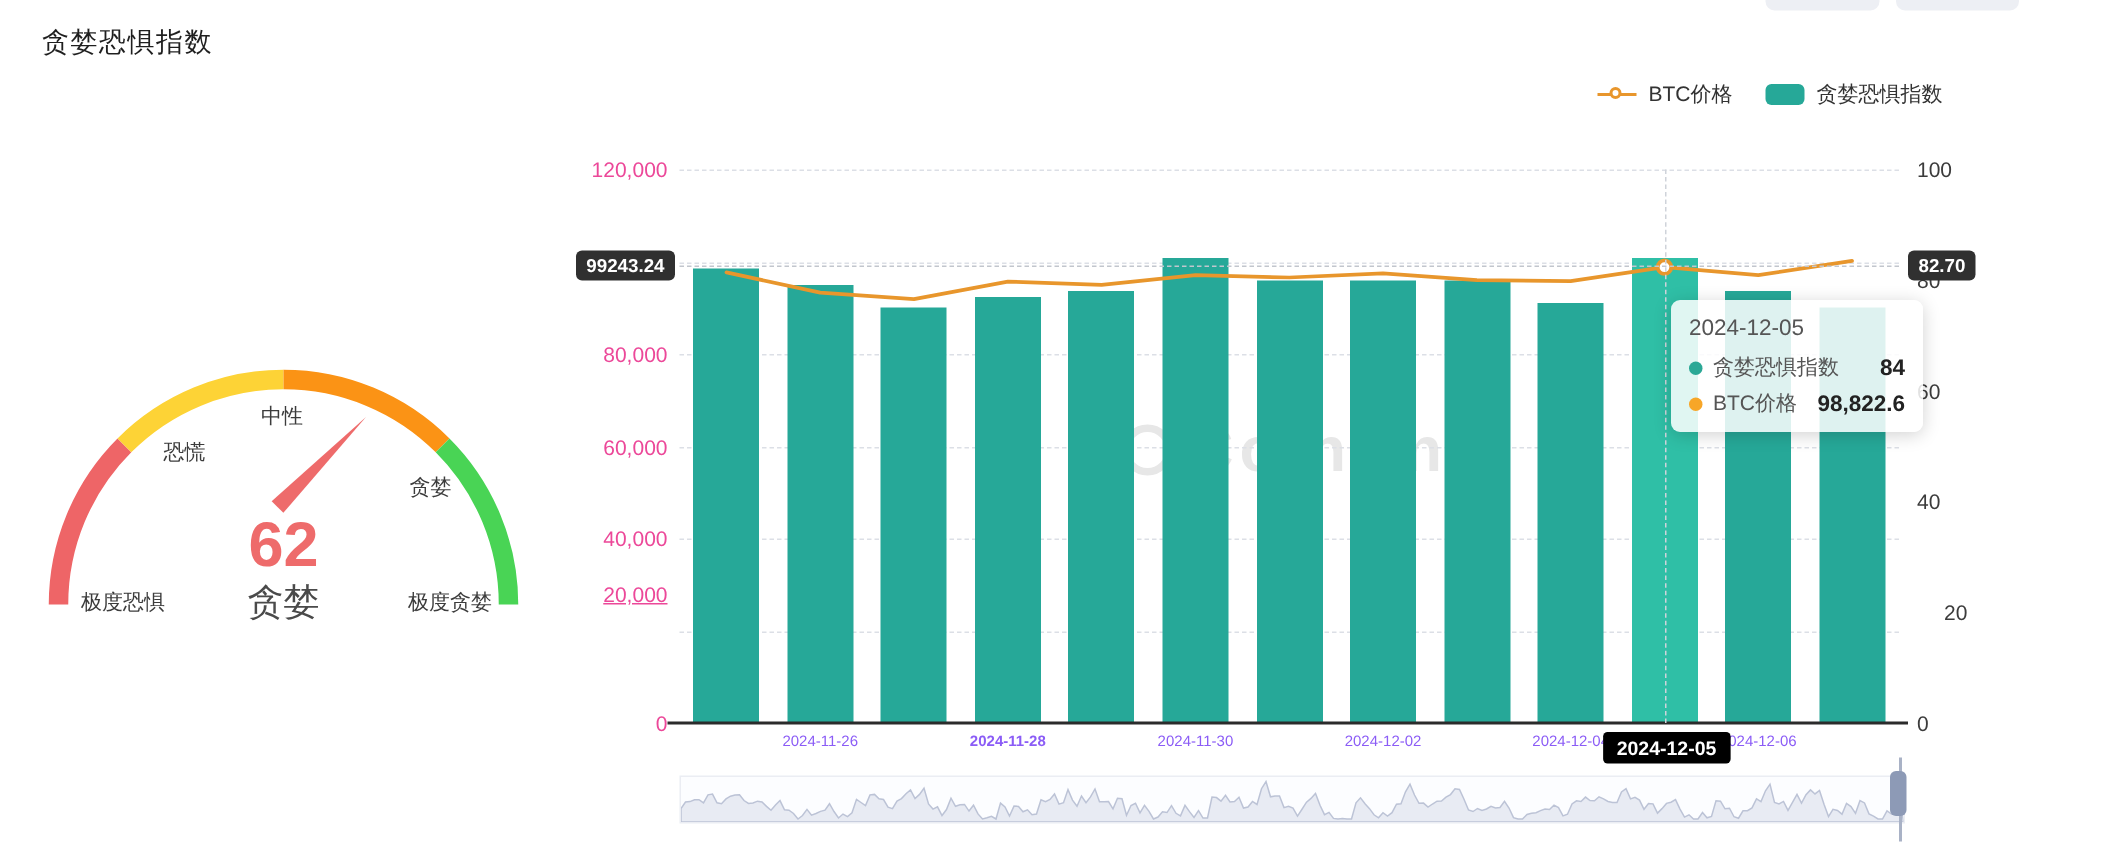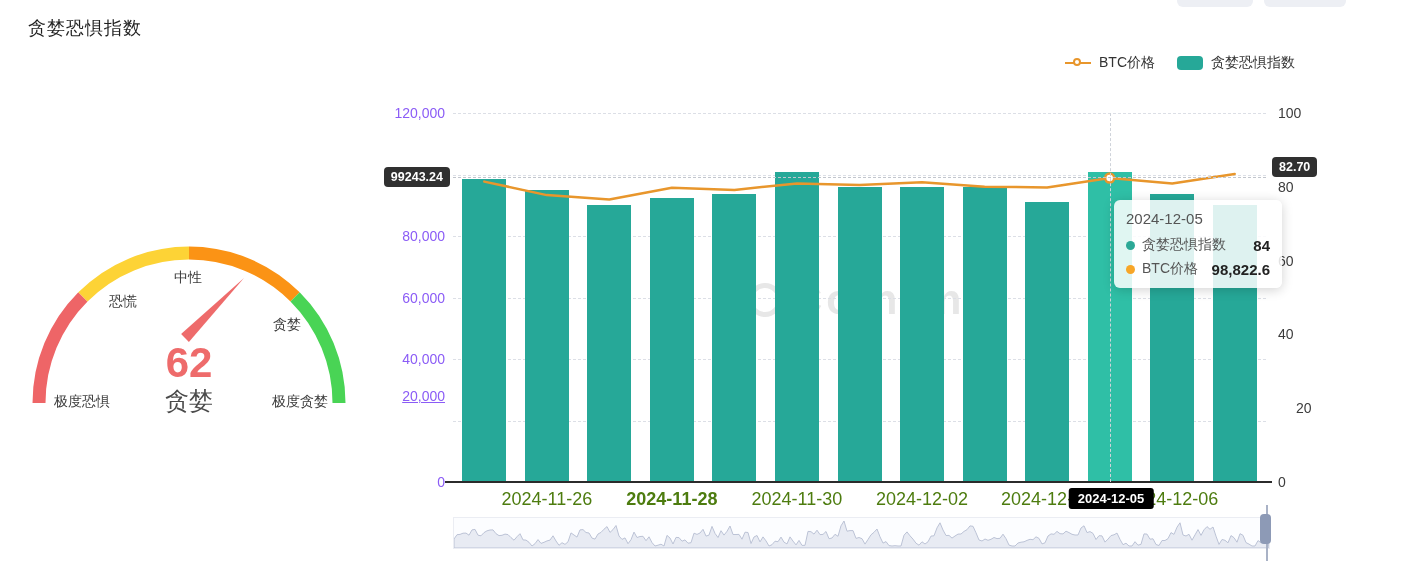--- a/index.html
+++ b/index.html
@@ -29,23 +29,23 @@
   .legend-bar-icon { width:26px; height:14px; border-radius:4px; }
   .legend-text { font-size:14px; color:#333; }
 
   
   .watermark { position:absolute; left:748px; top:276px; display:flex; align-items:center; gap:10px; color:#e7e7e7; z-index:1; }
   .watermark .wm-ring { width:34px; height:34px; border:5px solid #e7e7e7; border-radius:50%; }
   .watermark .wm-text { font-size:42px; font-weight:bold; letter-spacing:4px; }
 
   .gridline { position:absolute; border-top:1px dashed #dcdfe6; z-index:2; }
   .x-axis-line { position:absolute; height:0; border-top:2px solid #2b2b2b; z-index:5; }
-  .ytick-left { position:absolute; transform:translateY(-50%); text-align:right; font-size:14px; color:#8b5cf6; z-index:2; }
+  .ytick-left { position:absolute; transform:translateY(-50%); text-align:right; font-size:14px; color:#ec4899; z-index:2; }
   .ytick-right { position:absolute; transform:translateY(-50%); font-size:14px; color:#3c3c3c; z-index:2; }
-  .xtick { position:absolute; transform:translateX(-50%); font-size:18px; color:#4d7c0f; white-space:nowrap; z-index:4; }
+  .xtick { position:absolute; transform:translateX(-50%); font-size:10px; color:#8b5cf6; white-space:nowrap; z-index:4; }
 
   .bar { position:absolute; z-index:3; }
   #line-svg { position:absolute; z-index:4; overflow:visible; }
 
   .crosshair-h { position:absolute; border-top:1px dashed #c2c6cd; z-index:5; }
   .crosshair-v { position:absolute; border-left:1px dashed #cfd3da; z-index:5; }
 
   .axis-pill { position:absolute; transform:translateY(-50%); background:#303030; color:#fff; font-size:12.5px; font-weight:bold; padding:3px 7px; border-radius:4px; z-index:6; white-space:nowrap; }
   .axis-pill-bottom { position:absolute; transform:translateX(-50%); background:#000; color:#fff; font-size:13px; font-weight:bold; padding:3px 9px; border-radius:3px; z-index:8; white-space:nowrap; }
 
@@ -144,21 +144,21 @@
       <div class="bar" style="left: 1025.12px; top: 201.56px; width: 44px; height: 280.44px; background: rgb(38, 168, 152);"></div>
       <div class="bar" style="left: 1087.65px; top: 172.04px; width: 44px; height: 309.96px; background: rgb(47, 191, 166);"></div>
       <div class="bar" style="left: 1150.19px; top: 194.18px; width: 44px; height: 287.82px; background: rgb(38, 168, 152);"></div>
       <div class="bar" style="left: 1212.73px; top: 205.25px; width: 44px; height: 276.75px; background: rgb(38, 168, 152);"></div>
       <div class="x-axis-line" style="left: 445px; top: 481px; width: 827px;"></div>
       <div class="crosshair-h" style="left: 453px; top: 176.827px; width: 813px;"></div>
       <div class="crosshair-v" style="left: 1109.65px; top: 113px; height: 369px;"></div>
     </div>
 
   <div class="axis-pill" style="right:965px; top:177px;">99243.24</div>
-  <div class="axis-pill" style="left:1272px; top:167px;">82.70</div>
+  <div class="axis-pill" style="left:1272px; top:177px;">82.70</div>
   <div class="axis-pill-bottom" style="left:1111px; top:488px;">2024-12-05</div>
 
   <div class="tooltip">
     <div class="tooltip-title">2024-12-05</div>
     <div class="tooltip-row">
       <span class="tooltip-dot" id="tt-dot-0" style="background: rgb(43, 168, 150);"></span>
       <span class="tooltip-label">贪婪恐惧指数</span>
       <span class="tooltip-value">84</span>
     </div>
     <div class="tooltip-row">

